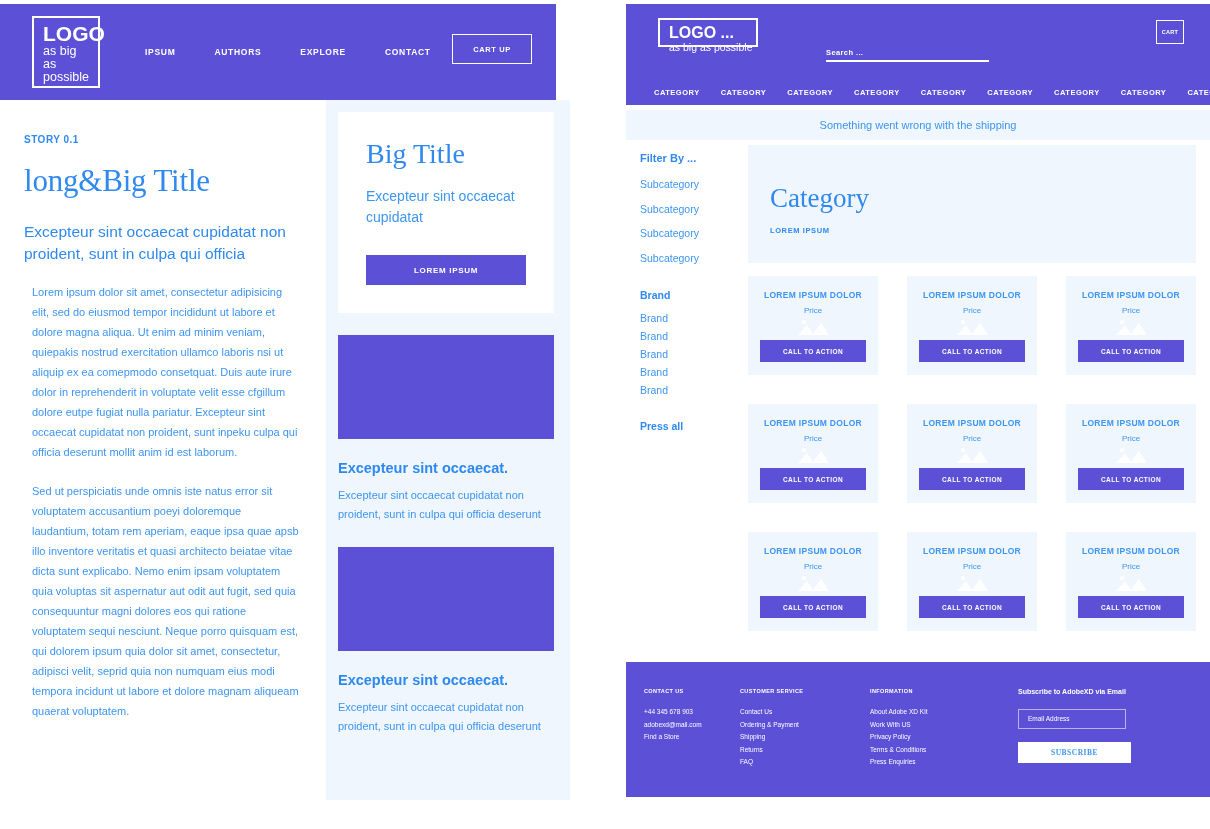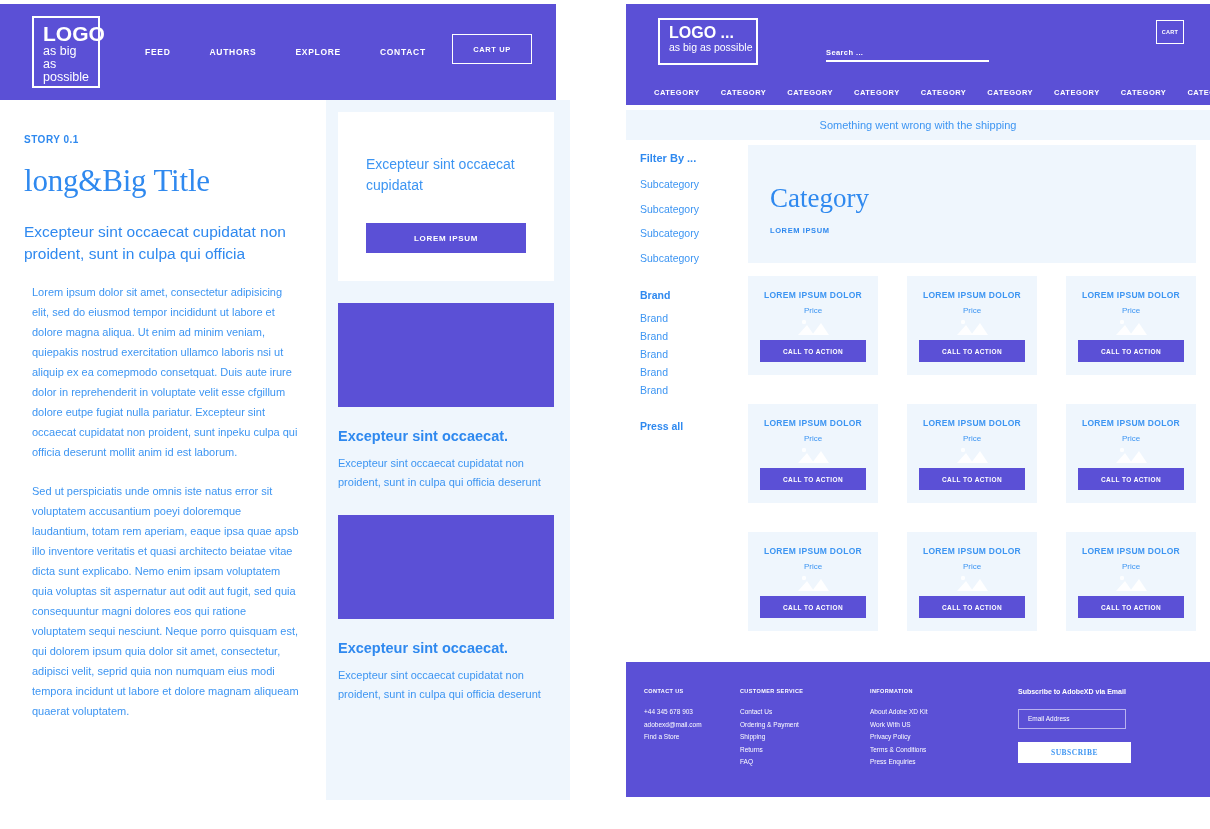--- a/index.html
+++ b/index.html
@@ -74,21 +74,21 @@
   }
   .img-block { margin-top: 22px; width: 100%; height: 104px; background: #5B50D6; }
   .blk-title { color: #2f89ef; font-size: 14.5px; font-weight: bold; margin-top: 21px; }
   .blk-text { color: #3d95f2; font-size: 11px; line-height: 1.75; margin-top: 10px; }
 
   
   .right-mock { position: absolute; left: 626px; top: 0; width: 584px; height: 797px; background: #ffffff; }
 
   .rm-header { position: absolute; left: 0; top: 4px; width: 584px; height: 75px; background: #5B50D6; }
   .rm-logo {
-    position: absolute; left: 32px; top: 14px; width: 100px; height: 47px;
+    position: absolute; left: 32px; top: 14px; width: 100px; height: 29px;
     border: 2px solid #ffffff; color: #ffffff; padding: 4px 0 0 9px; line-height: 1.1;
   }
   .rm-logo-main { font-size: 16px; font-weight: bold; }
   .rm-logo-sub { font-size: 10.5px; }
   .search-wrap { position: absolute; left: 200px; top: 44px; width: 163px; }
   .search-label { color: #ffffff; font-size: 7.5px; font-weight: bold; letter-spacing: 0.4px; }
   .search-line { margin-top: 3px; height: 1.5px; background: #ffffff; width: 100%; }
   .cart-btn {
     position: absolute; right: 26px; top: 16px; width: 28px; height: 24px;
     border: 1.5px solid #ffffff; color: #ffffff; background: transparent;
@@ -165,40 +165,41 @@
 <div class="page">
 
   <div class="left-mock">
 
     <div class="lm-header">
       <div class="logo-box">
         <div class="logo-main">LOGO</div>
         <div class="logo-sub">as big as possible</div>
       </div>
       <nav class="lm-nav">
-        <a href="#">FEED</a>
+        <a href="#">IPSUM</a>
         <a href="#">AUTHORS</a>
         <a href="#">EXPLORE</a>
         <a href="#">CONTACT</a>
       </nav>
       <button class="signup-btn">CART UP</button>
     </div>
 
     <div class="lm-body">
 
       <div class="article">
         <div class="story-label">STORY 0.1</div>
         <h1 class="article-title">long&amp;Big Title</h1>
         <h2 class="article-sub">Excepteur sint occaecat cupidatat non proident, sunt in culpa qui officia</h2>
         <p class="article-p">Lorem ipsum dolor sit amet, consectetur adipisicing elit, sed do eiusmod tempor incididunt ut labore et dolore magna aliqua. Ut enim ad minim veniam, quiepakis nostrud exercitation ullamco laboris nsi ut aliquip ex ea comepmodo consetquat. Duis aute irure dolor in reprehenderit in voluptate velit esse cfgillum dolore eutpe fugiat nulla pariatur. Excepteur sint occaecat cupidatat non proident, sunt inpeku culpa qui officia deserunt mollit anim id est laborum.</p>
         <p class="article-p">Sed ut perspiciatis unde omnis iste natus error sit voluptatem accusantium poeyi doloremque laudantium, totam rem aperiam, eaque ipsa quae apsb illo inventore veritatis et quasi architecto beiatae vitae dicta sunt explicabo. Nemo enim ipsam voluptatem quia voluptas sit aspernatur aut odit aut fugit, sed quia consequuntur magni dolores eos qui ratione voluptatem sequi nesciunt. Neque porro quisquam est, qui dolorem ipsum quia dolor sit amet, consectetur, adipisci velit, seprid quia non numquam eius modi tempora incidunt ut labore et dolore magnam aliqueam quaerat voluptatem.</p>
       </div>
 
       <div class="sidebar">
         <div class="promo-card">
+          <div class="promo-title">Big Title</div>
           <div class="promo-text">Excepteur sint occaecat cupidatat</div>
           <button class="promo-btn">LOREM IPSUM</button>
         </div>
 
         <div class="img-block"></div>
         <div class="blk-title">Excepteur sint occaecat.</div>
         <div class="blk-text">Excepteur sint occaecat cupidatat non proident, sunt in culpa qui officia deserunt</div>
 
         <div class="img-block"></div>
         <div class="blk-title">Excepteur sint occaecat.</div>

